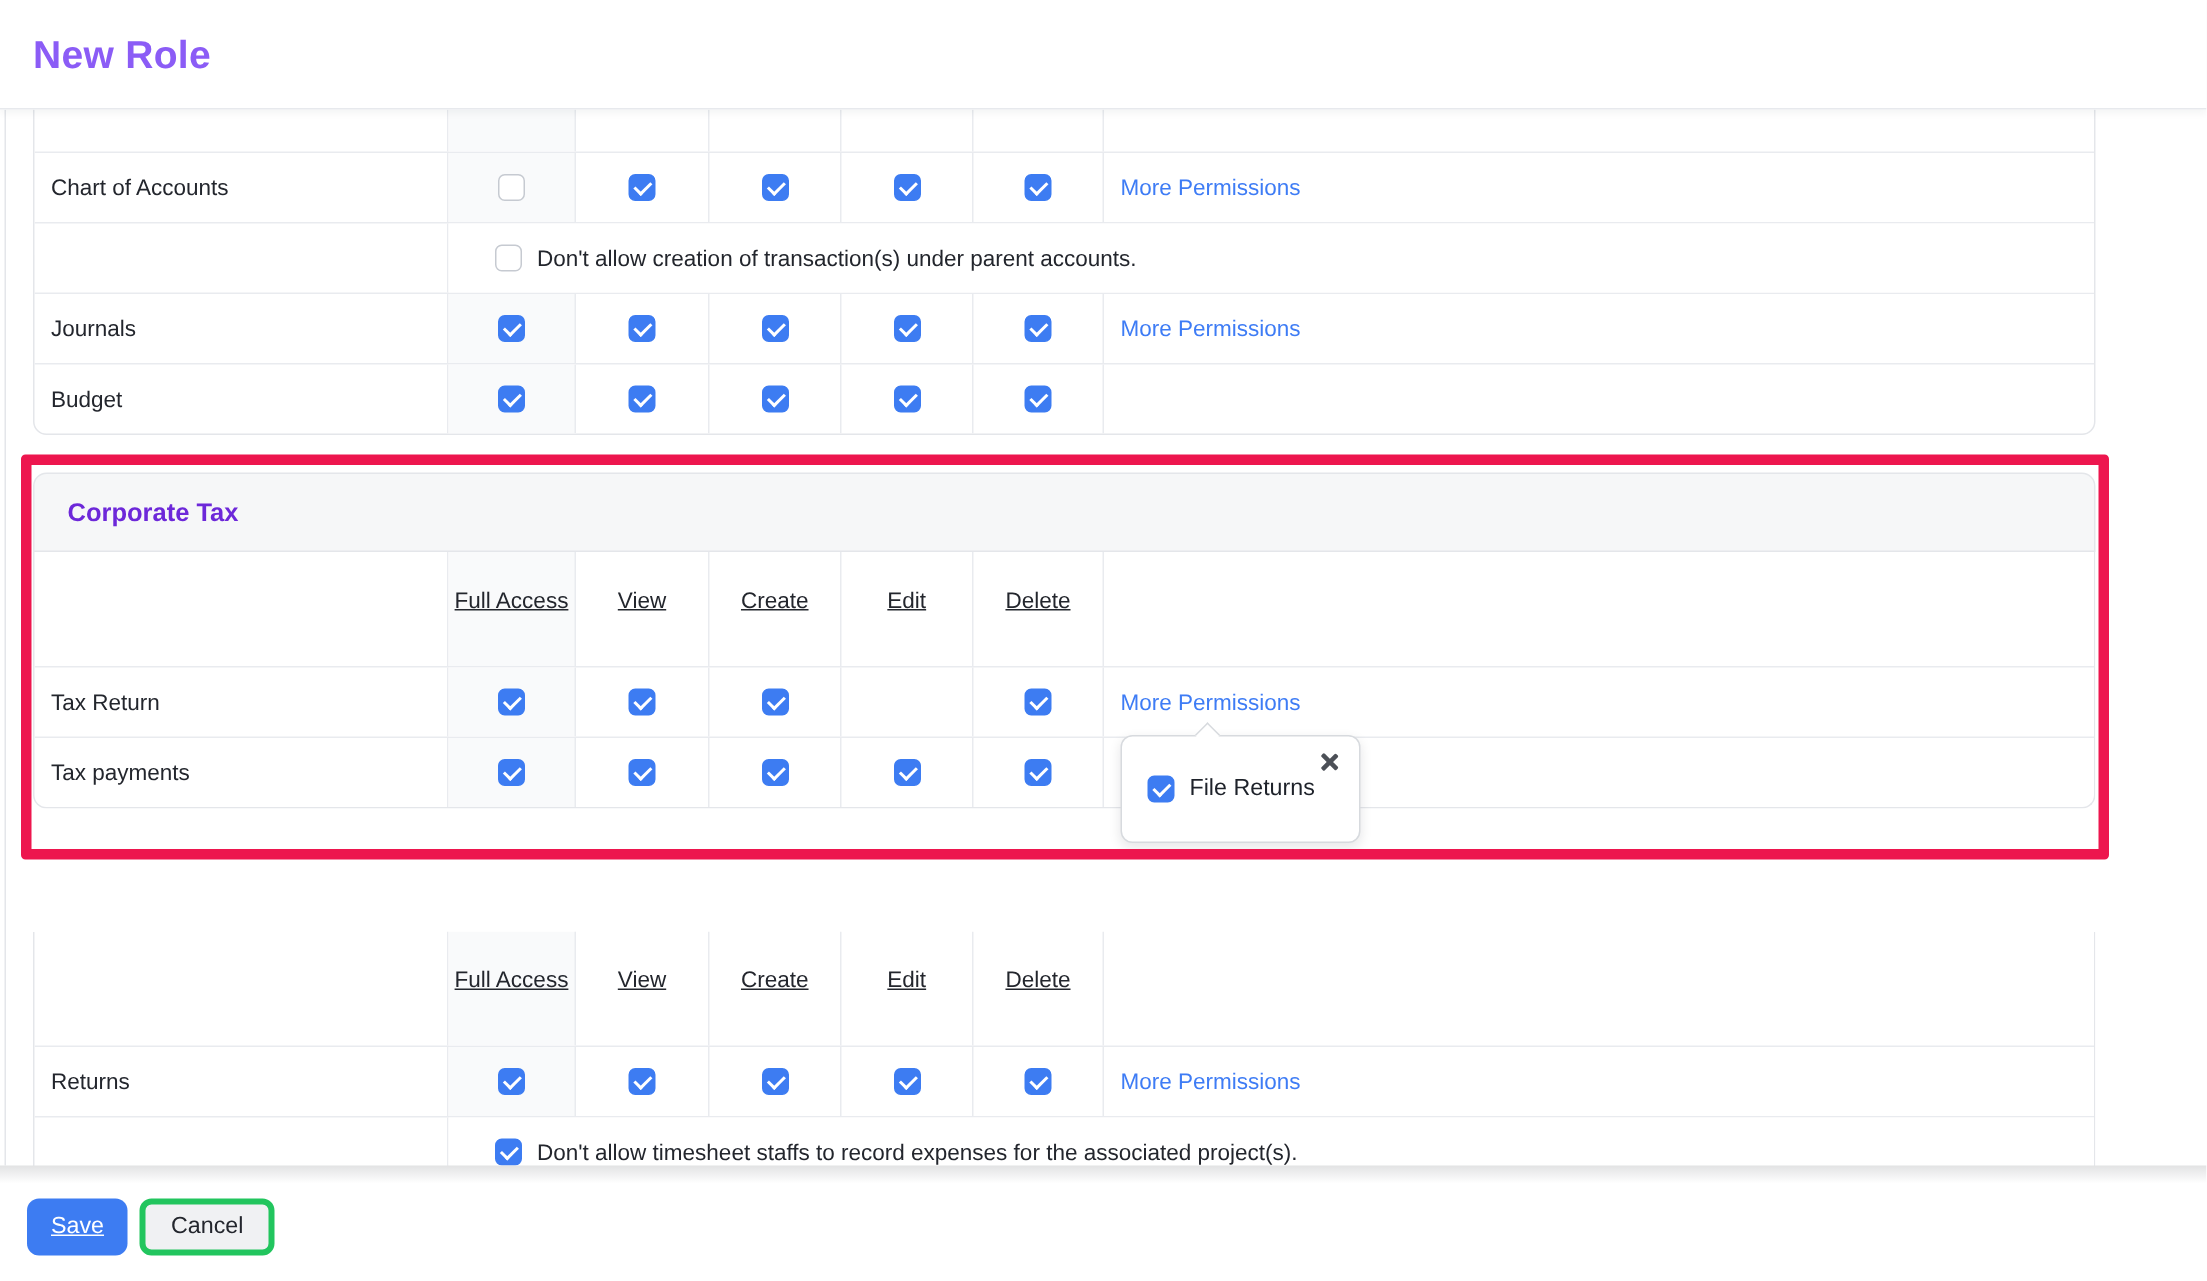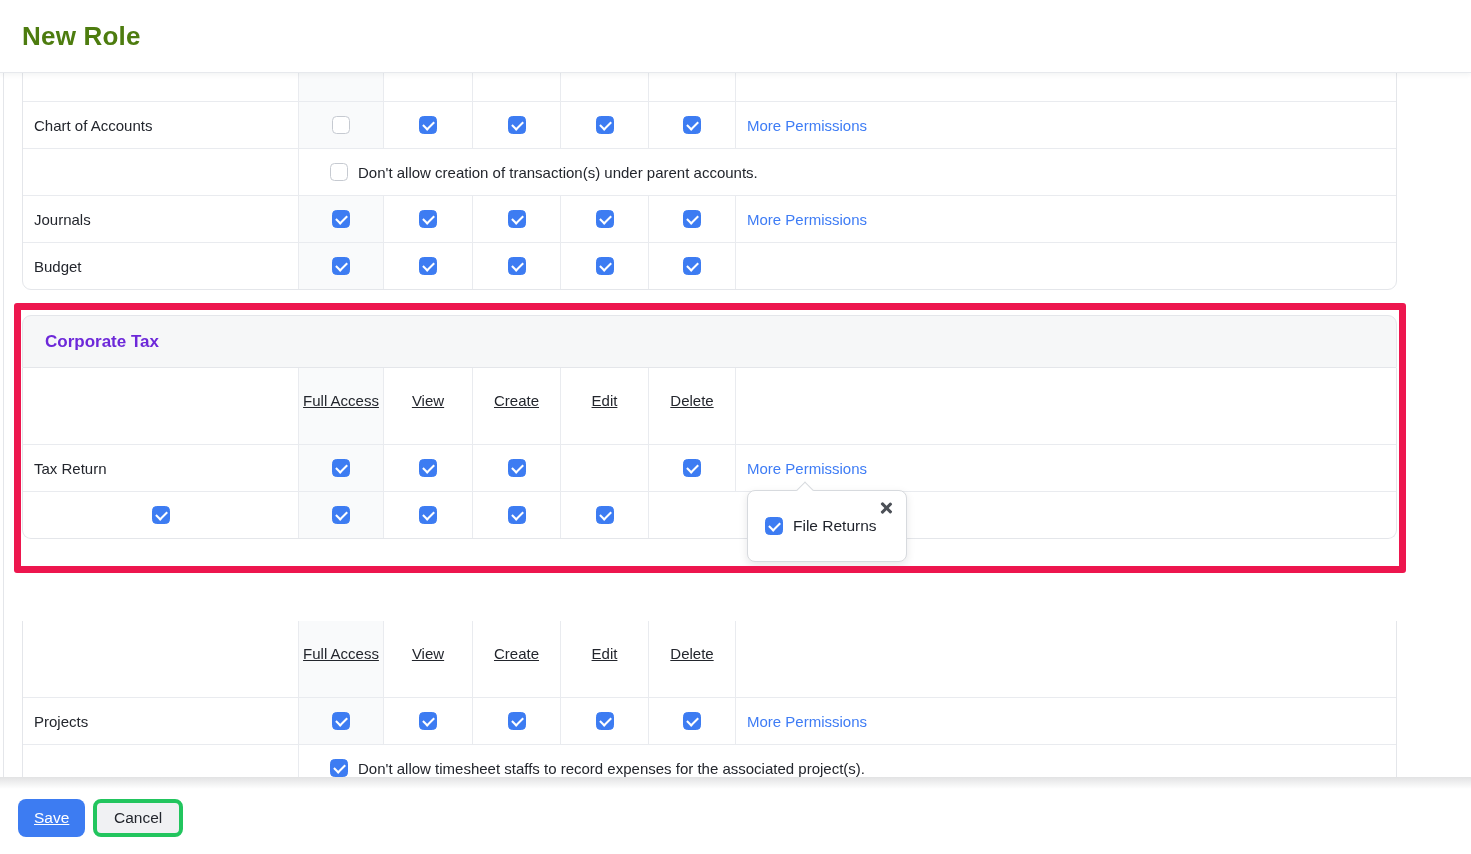--- a/index.html
+++ b/index.html
@@ -18,21 +18,21 @@
     font-family:"Liberation Sans",sans-serif;font-size:15px;
   }
 
   
   .page-header{
     position:absolute;top:0;left:0;width:1471px;height:73px;background:#fff;
     border-bottom:1px solid #e7e9ed;box-shadow:0 2px 5px rgba(25,30,40,.05);z-index:60;
   }
   .page-title{
     position:absolute;left:22px;top:21px;margin:0;
-    font-size:26px;font-weight:600;color:#4d7c0f;letter-spacing:.2px;
+    font-size:26px;font-weight:600;color:#8b5cf6;letter-spacing:.2px;
   }
 
   
   .content{
     position:absolute;top:73px;left:0;width:1471px;height:704px;
     overflow:hidden;background:#fff;padding-left:28px;
   }
   .left-line{
     position:absolute;left:3px;top:0;height:704px;width:0;
     border-left:1px solid var(--border);z-index:5;
@@ -246,20 +246,21 @@
         </div>
         <div class="pcell check-cell"></div>
         <div class="pcell check-cell">
           <span class="cb checked"></span>
         </div>
         <div class="pcell more-cell">
           <a class="more-link">More Permissions</a>
         </div>
       </div>
       <div class="prow data-row">
+        <div class="pcell label-cell">Tax payments</div>
         <div class="pcell check-cell">
           <span class="cb checked"></span>
         </div>
         <div class="pcell check-cell">
           <span class="cb checked"></span>
         </div>
         <div class="pcell check-cell">
           <span class="cb checked"></span>
         </div>
         <div class="pcell check-cell">
@@ -276,21 +277,21 @@
       <div class="prow header-row">
         <div class="pcell label-cell"></div>
         <div class="pcell head-cell">Full Access</div>
         <div class="pcell head-cell">View</div>
         <div class="pcell head-cell">Create</div>
         <div class="pcell head-cell">Edit</div>
         <div class="pcell head-cell">Delete</div>
         <div class="pcell more-cell"></div>
       </div>
       <div class="prow data-row">
-        <div class="pcell label-cell">Projects</div>
+        <div class="pcell label-cell">Returns</div>
         <div class="pcell check-cell">
           <span class="cb checked"></span>
         </div>
         <div class="pcell check-cell">
           <span class="cb checked"></span>
         </div>
         <div class="pcell check-cell">
           <span class="cb checked"></span>
         </div>
         <div class="pcell check-cell">

